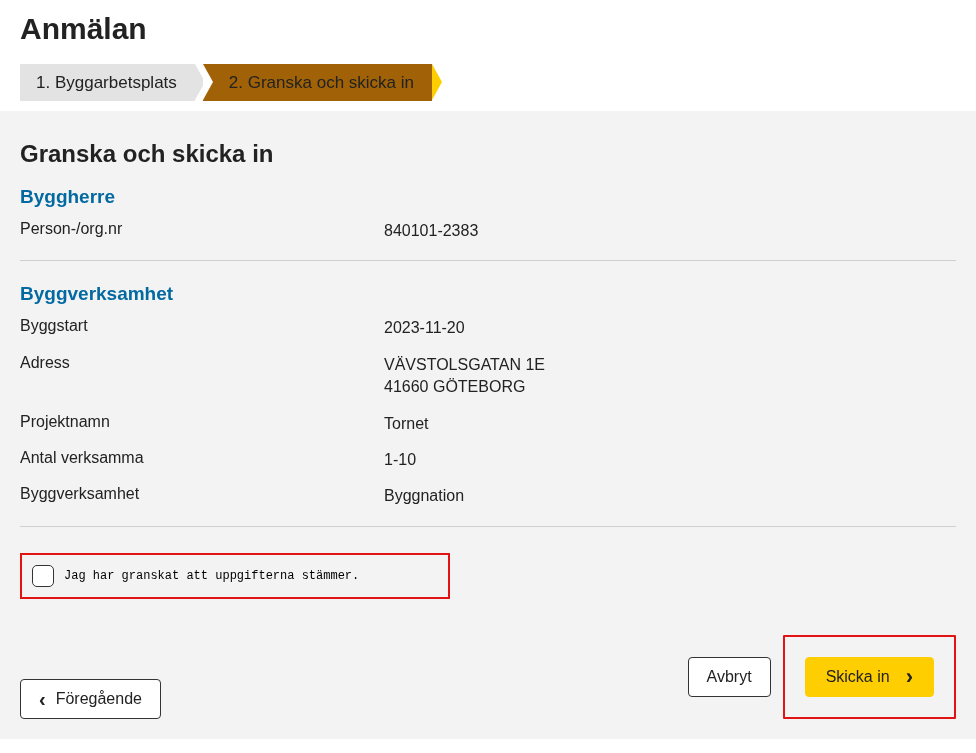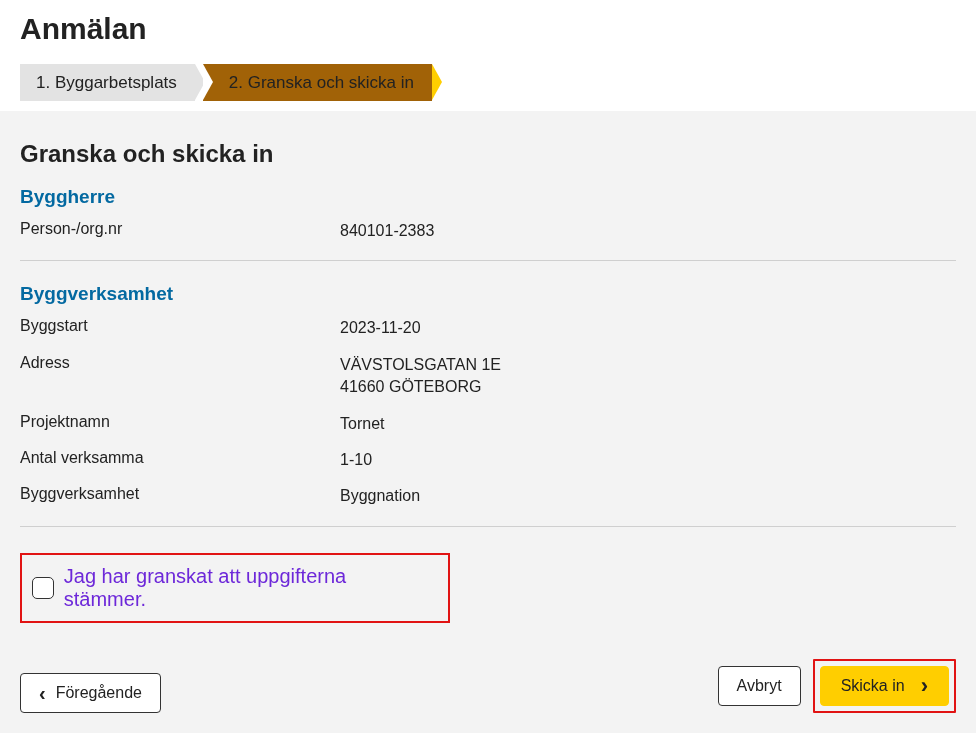--- a/index.html
+++ b/index.html
@@ -84,20 +84,21 @@
     }
     .section-title {
       font-size: 19px;
       font-weight: 600;
       color: #0369a1;
       margin-bottom: 12px;
     }
     .kv-row {
       display: flex;
       margin-bottom: 14px;
+      gap: 44px;
     }
     .kv-row .k {
       width: 320px;
       font-size: 16px;
       color: #222;
     }
     .kv-row .v {
       font-size: 16px;
       color: #222;
       line-height: 1.4;
@@ -120,22 +121,23 @@
     .confirm-box input[type="checkbox"] {
       width: 22px;
       height: 22px;
       border: 1.5px solid #333;
       border-radius: 5px;
       appearance: none;
       background: #fff;
       margin-left: 4px;
     }
     .confirm-label {
-      font-size: 20px;
-      color: #6d28d9;
+      font-size: 12px;
+      color: #000000;
+      font-family: Liberation Mono, monospace;
     }
     .button-row {
       display: flex;
       justify-content: space-between;
       align-items: flex-end;
       margin-top: 36px;
     }
     .right-buttons {
       display: flex;
       align-items: center;
@@ -154,21 +156,21 @@
       gap: 10px;
     }
     .btn-prev::before {
       content: "\2039";
       font-size: 20px;
       font-weight: bold;
       line-height: 0.5;
     }
     .submit-wrapper {
       border: 2px solid #e11313;
-      padding: 5px;
+      padding: 20px;
       border-radius: 1px;
     }
     .btn-submit {
       background: #ffce00;
       border: 1px solid #ffce00;
       font-weight: 400;
       padding: 10px 20px;
     }
     .btn-submit::after {
       content: "\203A";

